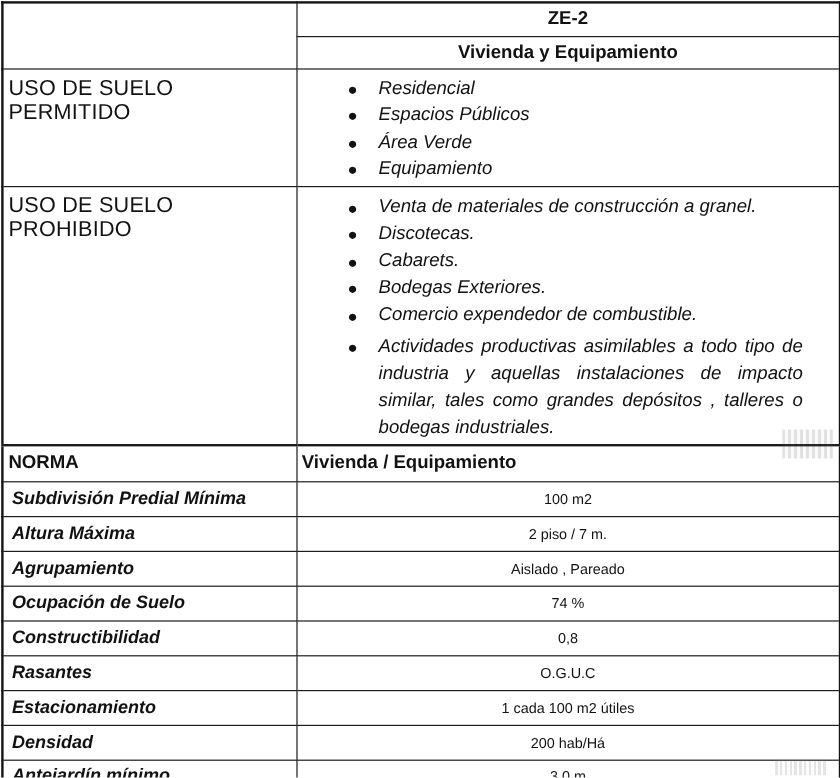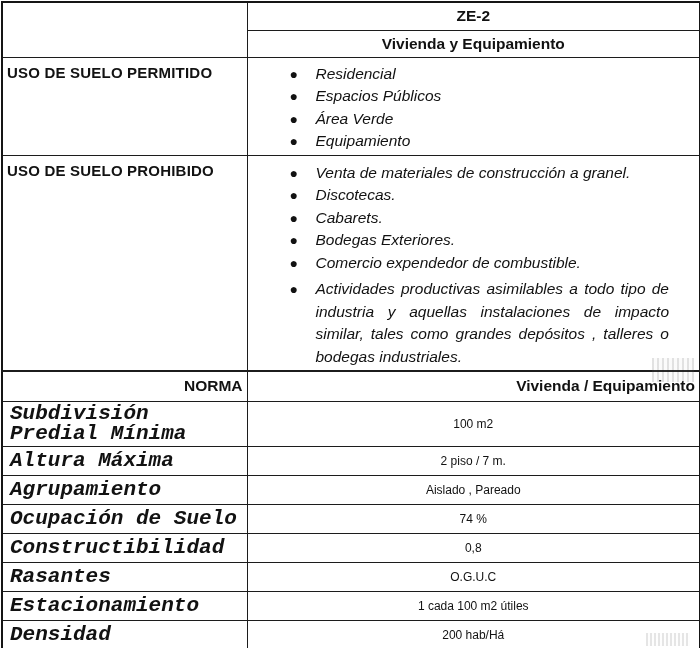--- a/index.html
+++ b/index.html
@@ -36,24 +36,24 @@
   }
   
   .zone-code-cell, .zone-title-cell {
     text-align: center;
     font-weight: bold;
     font-size: 15.5px;
   }
   .corner-cell { background: #ffffff; }
   
   .label-cell {
-    font-weight: bold;
+    font-weight: normal;
     vertical-align: top;
     padding-top: 5px;
-    font-size: 15px;
+    font-size: 18px;
     letter-spacing: 0.2px;
   }
   ul.bullet-list {
     margin: 3px 0 0 0;
     padding: 0;
     list-style: none;
   }
   ul.bullet-list li {
     position: relative;
     padding-left: 64px;
@@ -70,30 +70,29 @@
     font-style: normal;
     font-size: 14px;
   }
   ul.bullet-list.prohibited-list li.last-item {
     margin-top: 4px;
   }
   
   tr.norma-row td {
     border-top-width: 2px;
     font-weight: bold;
-    text-align: right;
+    text-align: left;
     font-size: 15.5px;
   }
   
   td.norm-label {
     font-weight: bold;
     font-style: italic;
-    font-size: 21px;
+    font-size: 15px;
     padding-left: 7px;
-    font-family: Liberation Mono, monospace;
   }
   td.norm-value {
     text-align: center;
     font-size: 12px;
   }
   
   .artifact {
     position: absolute;
     pointer-events: none;
   }

